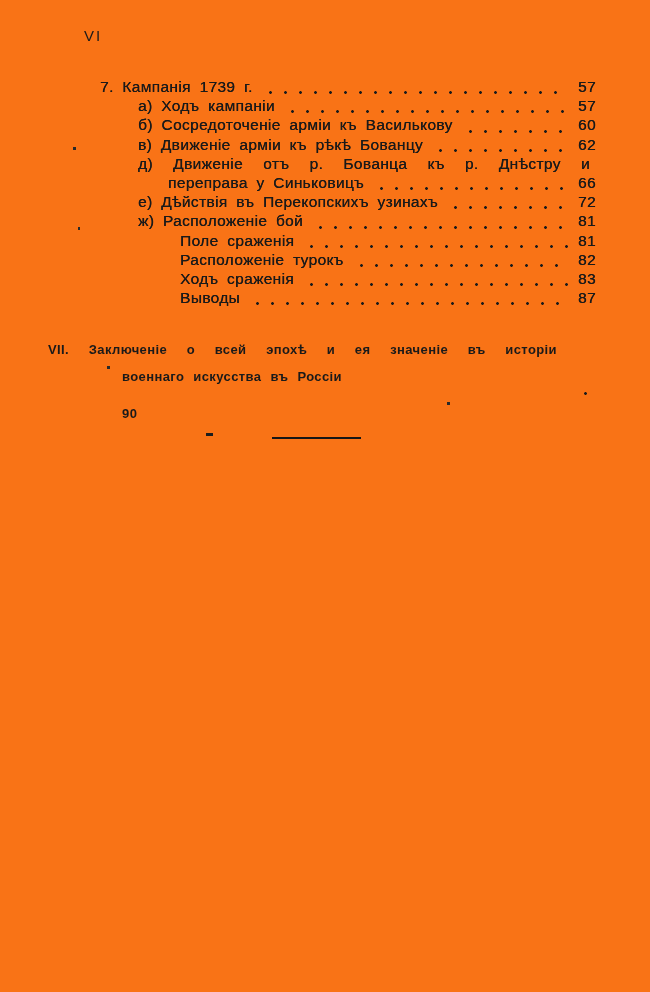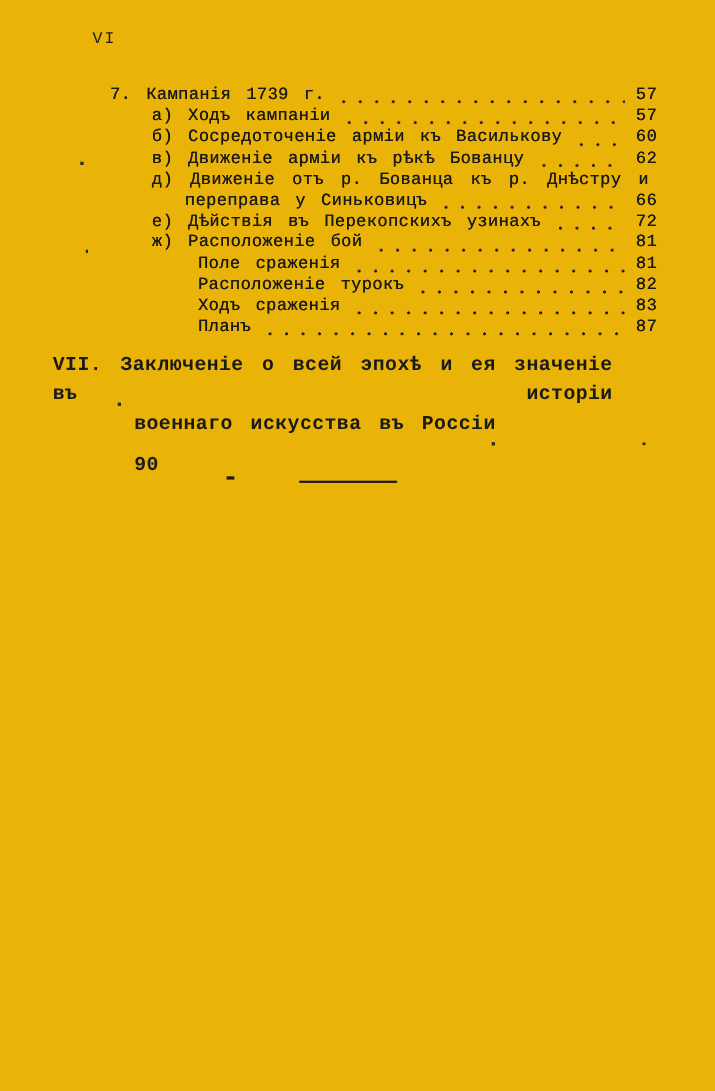--- a/index.html
+++ b/index.html
@@ -1,22 +1,22 @@
 <!DOCTYPE html>
 <html><head>
 <meta charset="utf-8">
 <style>
   html,body { margin:0; padding:0; background:#e8e8e8; }
   .page {
     position:relative;
     width:650px; height:992px;
     margin:0 auto;
-    background:#eab308;
+    background:#f97316;
     color:#1a1a1a;
-    font-family:Liberation Mono, monospace;
+    font-family:Liberation Sans, sans-serif;
     overflow:hidden;
   }
   .folio {
     position:absolute; left:84px; top:27px;
     font-size:15px; letter-spacing:2px;
   }
   .toc {
     position:absolute; left:96px; top:77px; width:510px;
     font-size:15.5px; line-height:19.2px;
     letter-spacing:0.35px; word-spacing:4px;
@@ -37,22 +37,22 @@
     flex:1 1 auto; height:5px; align-self:flex-end;
     margin:0 10px 2px 8px;
     background-image:radial-gradient(circle,#1b1b1b 1.15px,rgba(0,0,0,0) 1.6px);
     background-size:15px 5px;
     background-repeat:repeat-x;
     background-position:2px 1px;
     min-width:20px;
   }
   .pg { min-width:28px; white-space:nowrap; }
   .chapter {
-    position:absolute; left:48px; top:319px; width:558px;
-    font-size:18px; font-weight:bold; line-height:27px;
+    position:absolute; left:48px; top:336px; width:558px;
+    font-size:13px; font-weight:bold; line-height:27px;
     letter-spacing:0.4px; word-spacing:5px;
   }
   .chapter .just { padding-right:49px; }
   .chapter .row { line-height:27px; }
   .chapter .ind2c { padding-left:74px;flex-direction:column; }
   .chapter .leader { margin-bottom:5px; }
   .rule {
     position:absolute; left:272px; top:437px;
     width:89px; height:2px; background:#161616;
   }
@@ -133,21 +133,21 @@
       <span class="pg">82</span>
     </div>
 
     <div class="row ind3">
       <span class="lbl">Ходъ сраженія</span>
       <span class="leader"></span>
       <span class="pg">83</span>
     </div>
 
     <div class="row ind3">
-      <span class="lbl">Планъ</span>
+      <span class="lbl">Выводы</span>
       <span class="leader"></span>
       <span class="pg">87</span>
     </div>
 
   </div>
 
   <div class="chapter">
     <div class="just">
       <span>VII. Заключеніе о всей эпохѣ и ея значеніе въ исторіи</span>
     </div>

